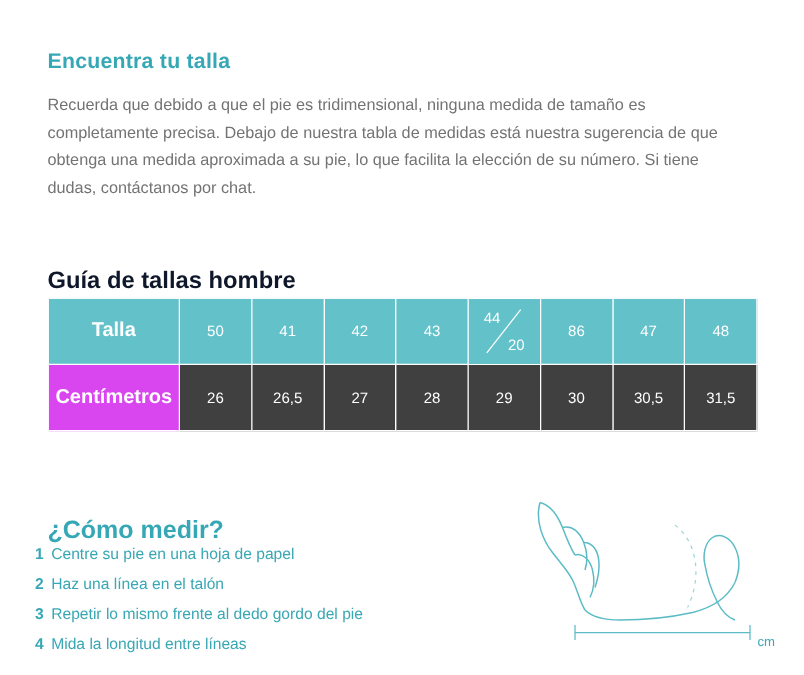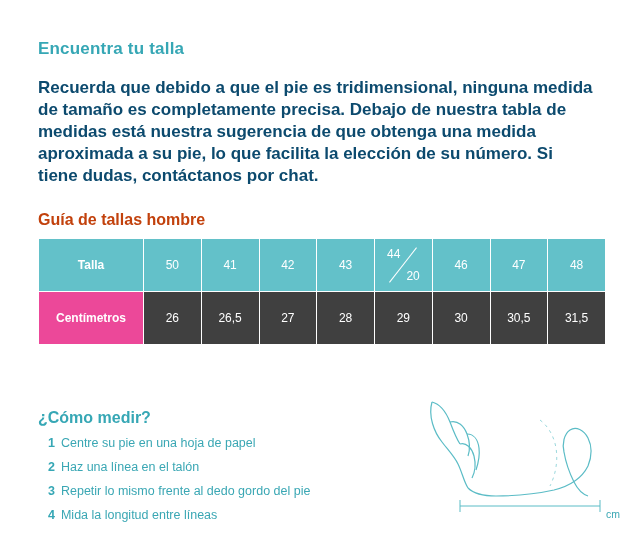--- a/index.html
+++ b/index.html
@@ -32,40 +32,39 @@
     font-weight: bold;
     color: #36a7b5;
     letter-spacing: 0.2px;
   }
 
   .intro {
     position: absolute;
     left: 38px;
     top: 60px;
     width: 556px;
-    font-size: 17px;
+    font-size: 13px;
     line-height: 22px;
-    color: #0c4a6e;
-    font-weight: bold;
+    color: #737373;
   }
 
   .h-guide {
     position: absolute;
     left: 38px;
     top: 198px;
-    font-size: 16px;
-    font-weight: bold;
-    color: #c2410c;
+    font-size: 19px;
+    font-weight: bold;
+    color: #0f172a;
   }
 
   .h-how {
     position: absolute;
     left: 38px;
     top: 396px;
-    font-size: 16px;
+    font-size: 20px;
     font-weight: bold;
     color: #36a7b5;
   }
 
   
   .size-table {
     position: absolute;
     left: 38px;
     top: 238px;
     width: 568px;
@@ -75,36 +74,36 @@
   .size-table td, .size-table th {
     border: 1px solid #ffffff;
     text-align: center;
     font-size: 12px;
     padding: 0;
   }
   .size-table .row-head {
     background: #3aafba;
     color: #ffffff;
     font-weight: bold;
-    font-size: 12px;
+    font-size: 16px;
     width: 104px;
     height: 52px;
   }
   .size-table tr.r1 td {
     background: #63c1c9;
     color: #ffffff;
     height: 52px;
   }
   .size-table tr.r2 td {
     background: #404040;
     color: #ffffff;
     height: 52px;
   }
   .size-table tr.r2 .row-head {
-    background: #ec4899;
+    background: #d946ef;
   }
 
   
   .split-cell {
     position: relative;
     height: 52px;
   }
   .split-cell .num-top {
     position: absolute;
     left: 12px;
@@ -123,21 +122,21 @@
     top: 50%;
     width: 44px;
     height: 1px;
     background: #ffffff;
     transform: translate(-50%, -50%) rotate(-52deg);
   }
 
   
   .steps {
     position: absolute;
-    left: 48px;
+    left: 28px;
     top: 432px;
     width: 380px;
   }
   .step {
     font-size: 12.5px;
     line-height: 22px;
     color: #3aa7b4;
     margin-bottom: 2px;
     white-space: nowrap;
   }
@@ -182,21 +181,21 @@
         <td class="row-head">Talla</td>
         <td>50</td>
         <td>41</td>
         <td>42</td>
         <td>43</td>
         <td class="split-cell">
           <span class="num-top">44</span>
           <span class="slash"></span>
           <span class="num-bot">20</span>
         </td>
-        <td>46</td>
+        <td>86</td>
         <td>47</td>
         <td>48</td>
       </tr>
       <tr class="r2">
         <td class="row-head">Centímetros</td>
         <td>26</td>
         <td>26,5</td>
         <td>27</td>
         <td>28</td>
         <td>29</td>

